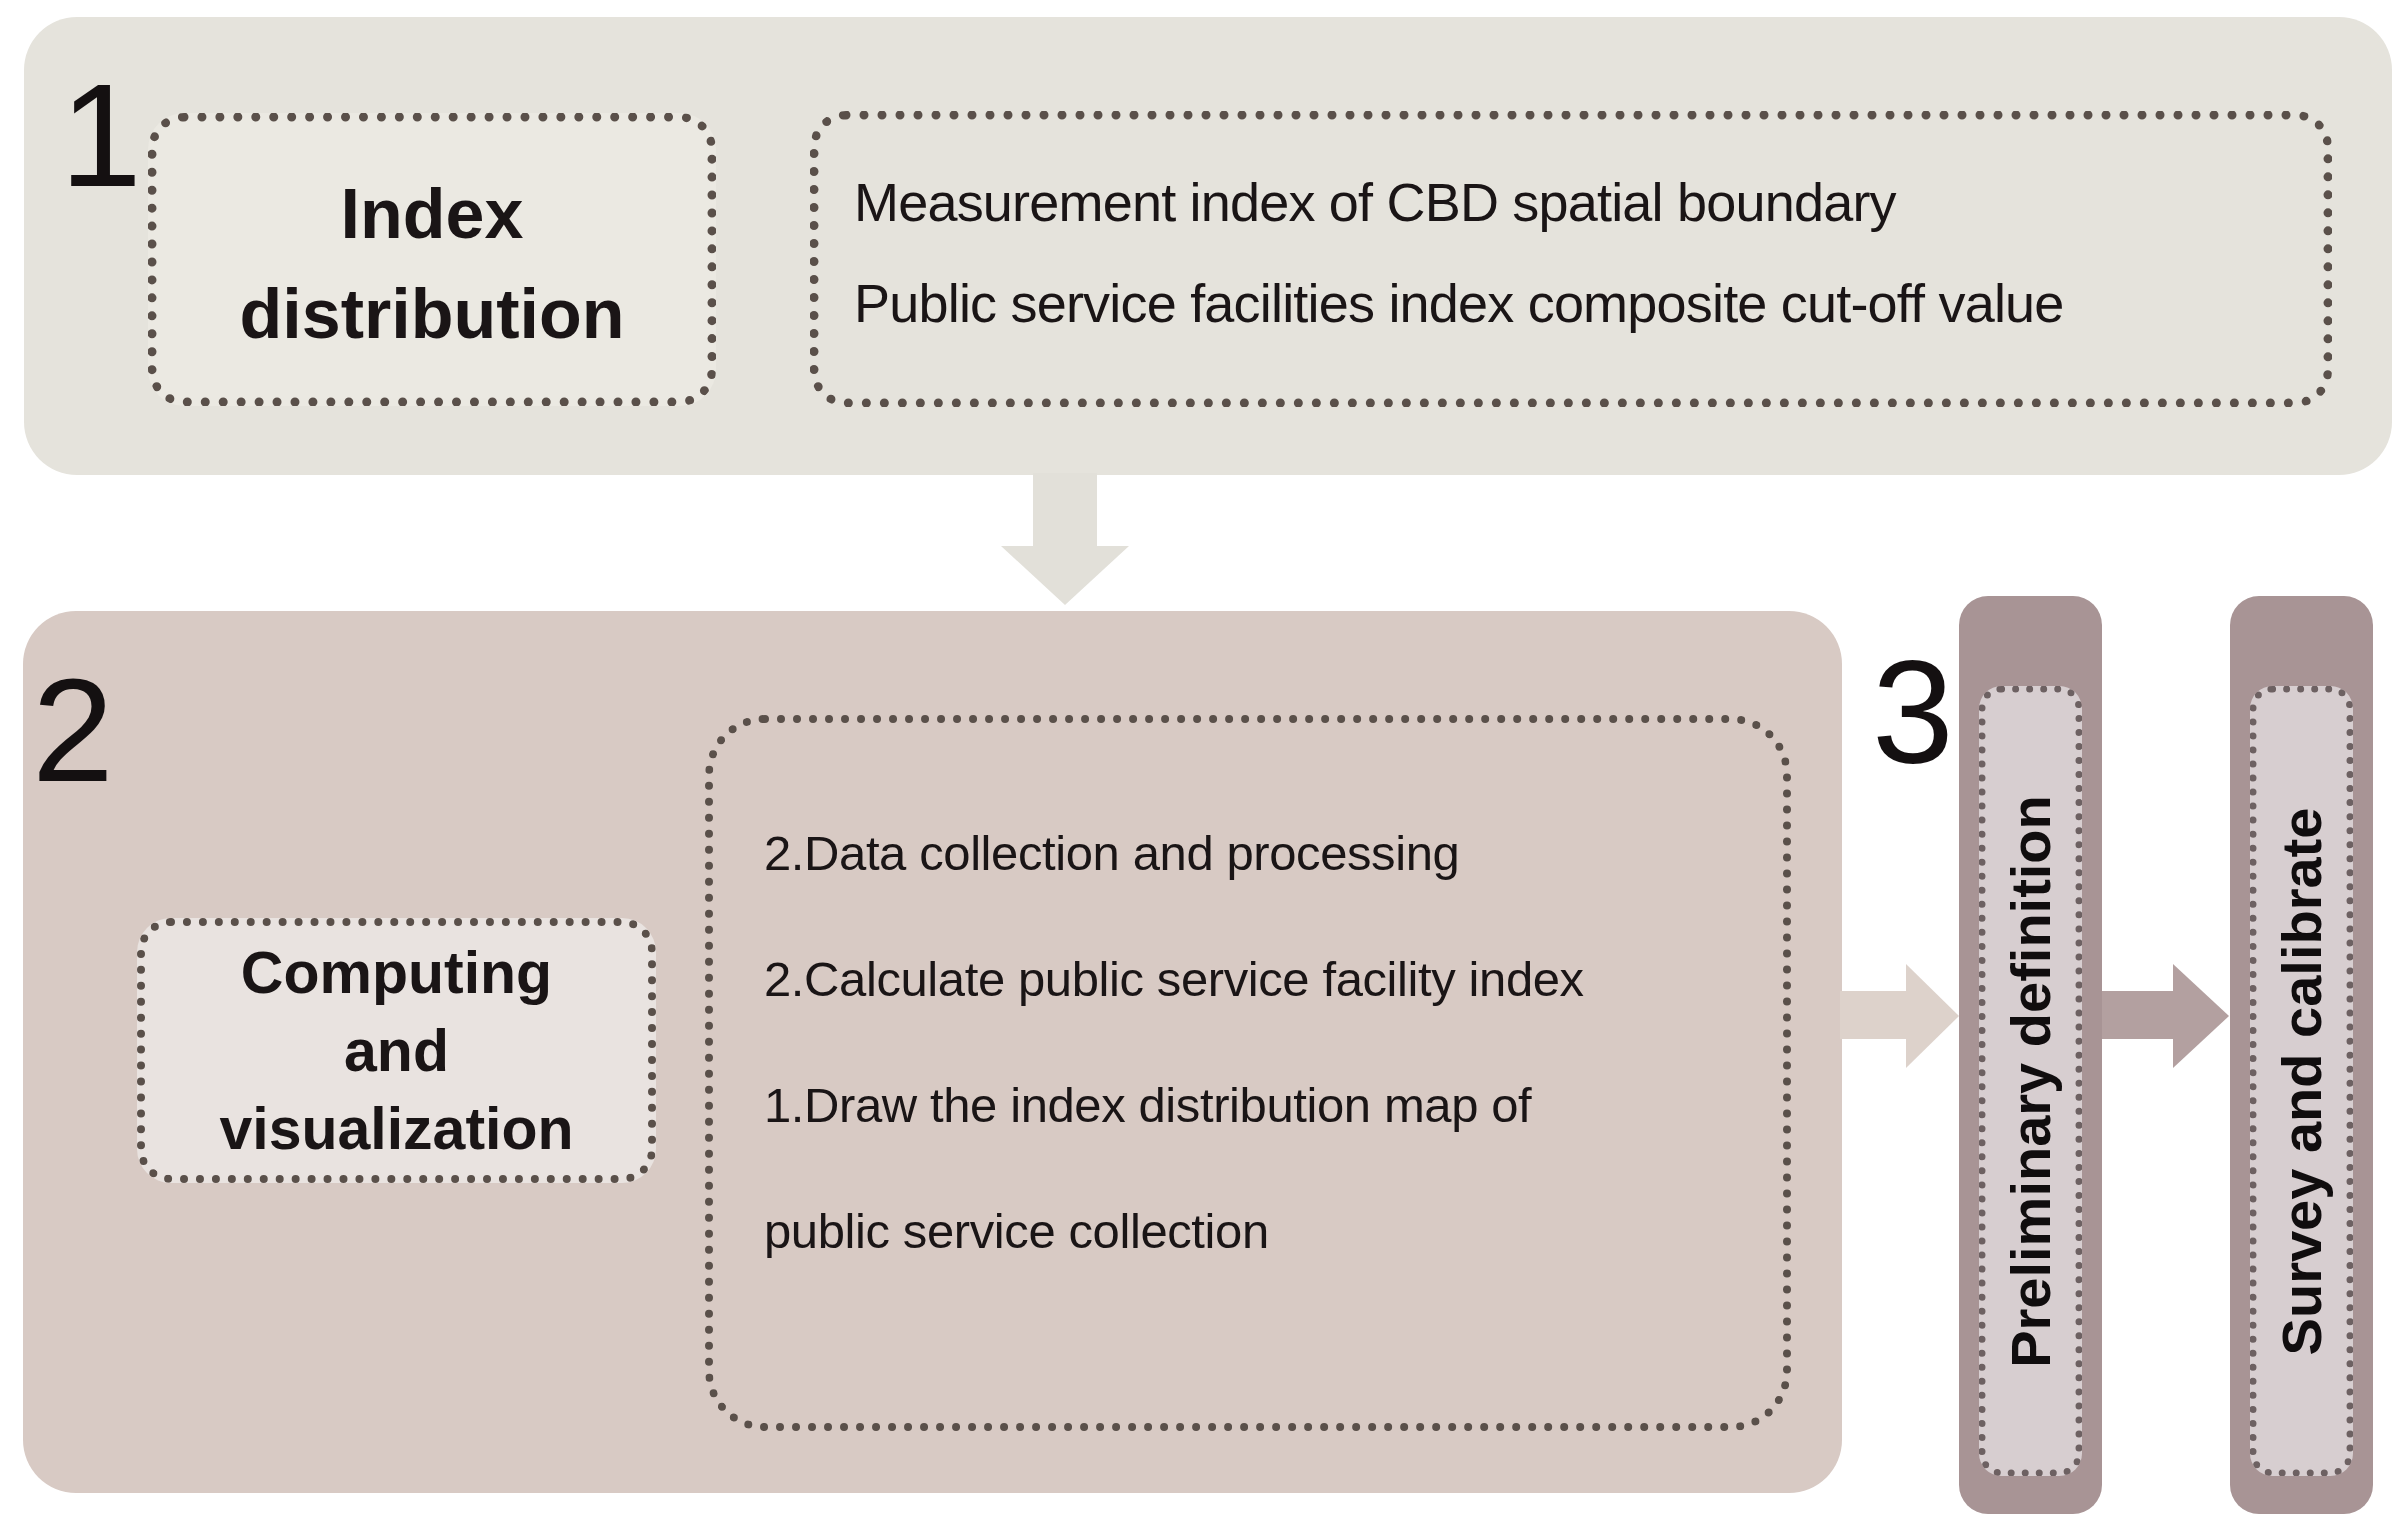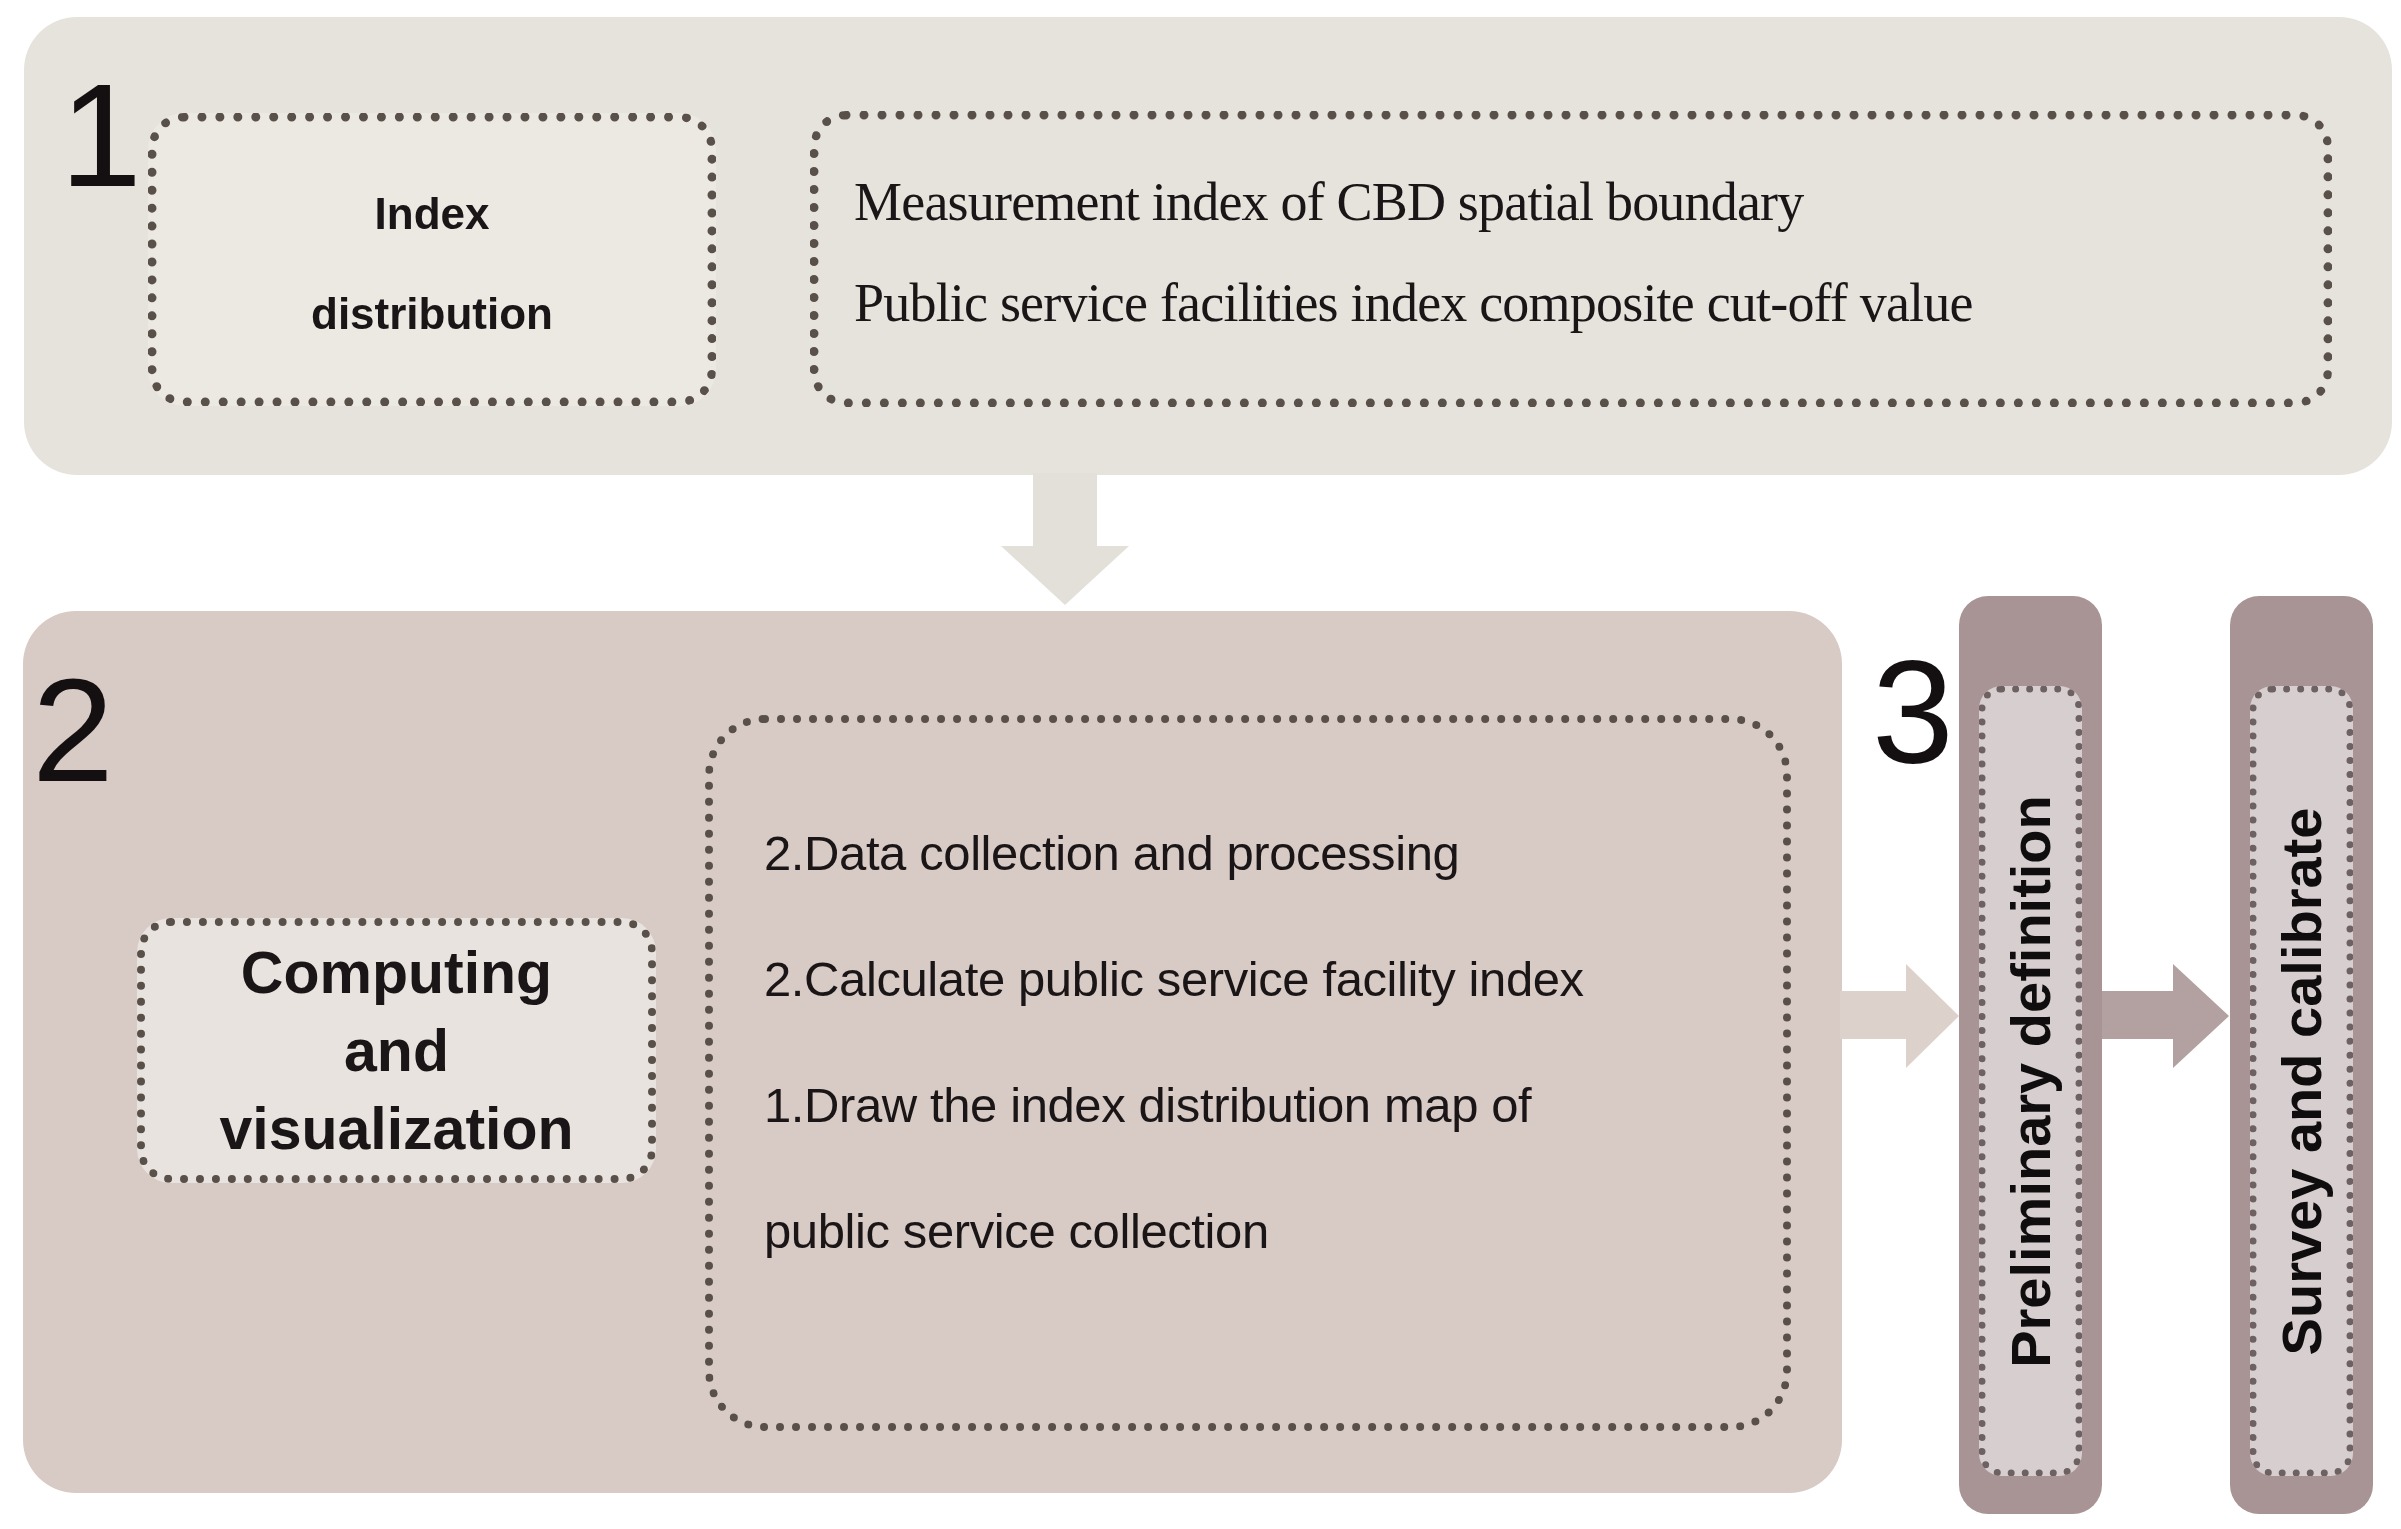--- a/index.html
+++ b/index.html
@@ -19,24 +19,24 @@
   .num1{left:36px; top:45px;}
   .num2{left:32px; top:657px;}
   .num3{left:1872px; top:639px;}
 
   
   .panel1{position:absolute; left:24px; top:16.6px; width:2368px; height:458px;
           background:var(--panel1-bg); border-radius:53px;}
   .box1a{position:absolute; left:124px; top:96px; width:568px; height:293px;
          background:var(--box1a-bg); border:9px dotted var(--dot-border); border-radius:36px;
          display:flex; flex-direction:column; align-items:center; justify-content:center;
-         padding-top:10.6px; font-weight:700; font-size:44px; line-height:84px; text-align:center;gap:16px;}
+         padding-top:10.6px; font-weight:700; font-size:70px; line-height:84px; text-align:center;gap:16px;}
   .box1b{position:absolute; left:786px; top:94px; width:1522px; height:296px;
          background:var(--panel1-bg); border:9px dotted var(--dot-border); border-radius:36px;
-         padding:32px 0 0 35px; font-size:54px; line-height:101px; letter-spacing:-0.8px; white-space:nowrap;font-family:Liberation Serif, serif;}
+         padding:32px 0 0 35px; font-size:54px; line-height:101px; letter-spacing:-0.8px; white-space:nowrap;}
 
   
   .arrow-down-stem{position:absolute; left:1033px; top:473px; width:64px; height:73px; background:var(--arrow-down);}
   .arrow-down-head{position:absolute; left:1001px; top:546px; width:0; height:0;
          border-left:64px solid transparent; border-right:64px solid transparent;
          border-top:59px solid var(--arrow-down);}
 
   
   .panel2{position:absolute; left:22.6px; top:611px; width:1819px; height:882px;
           background:var(--panel2-bg); border-radius:53px;}

